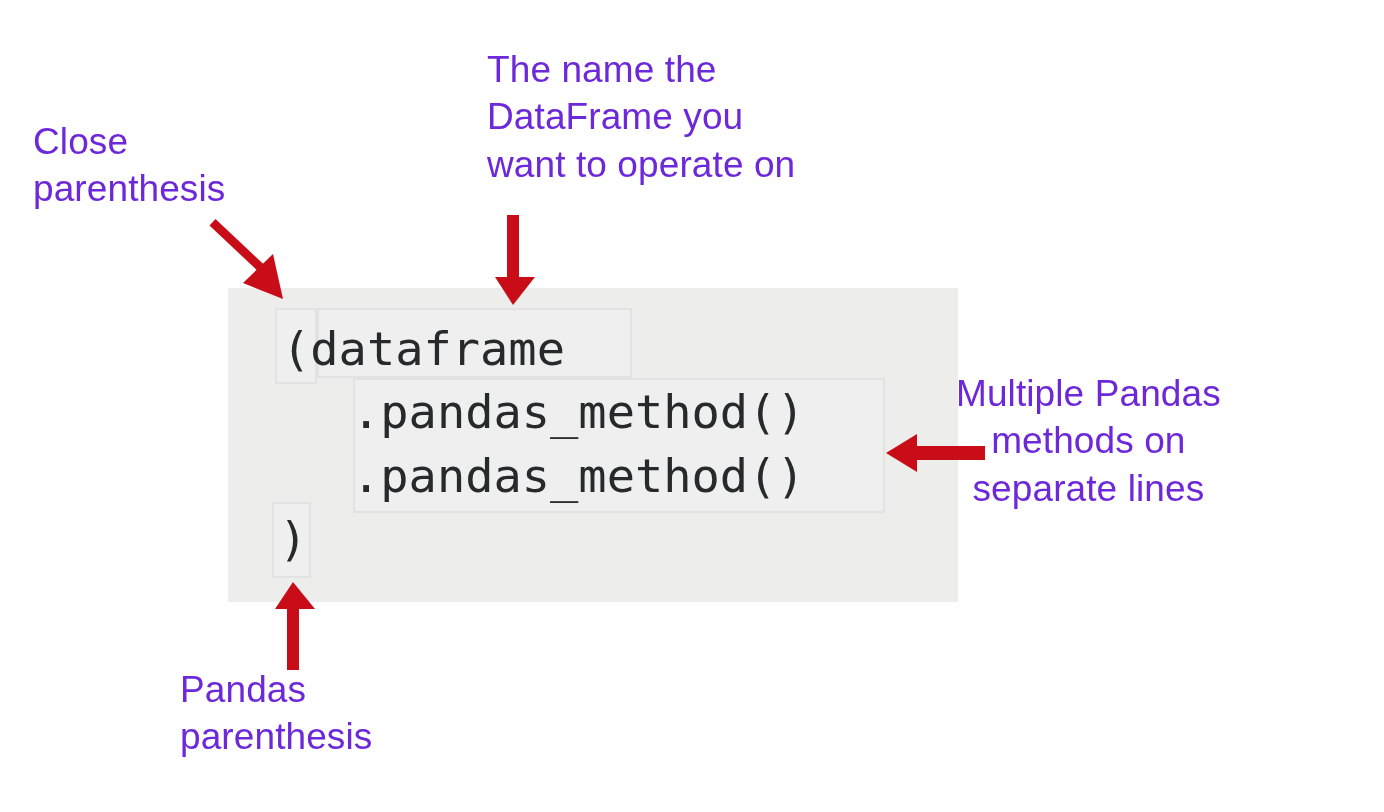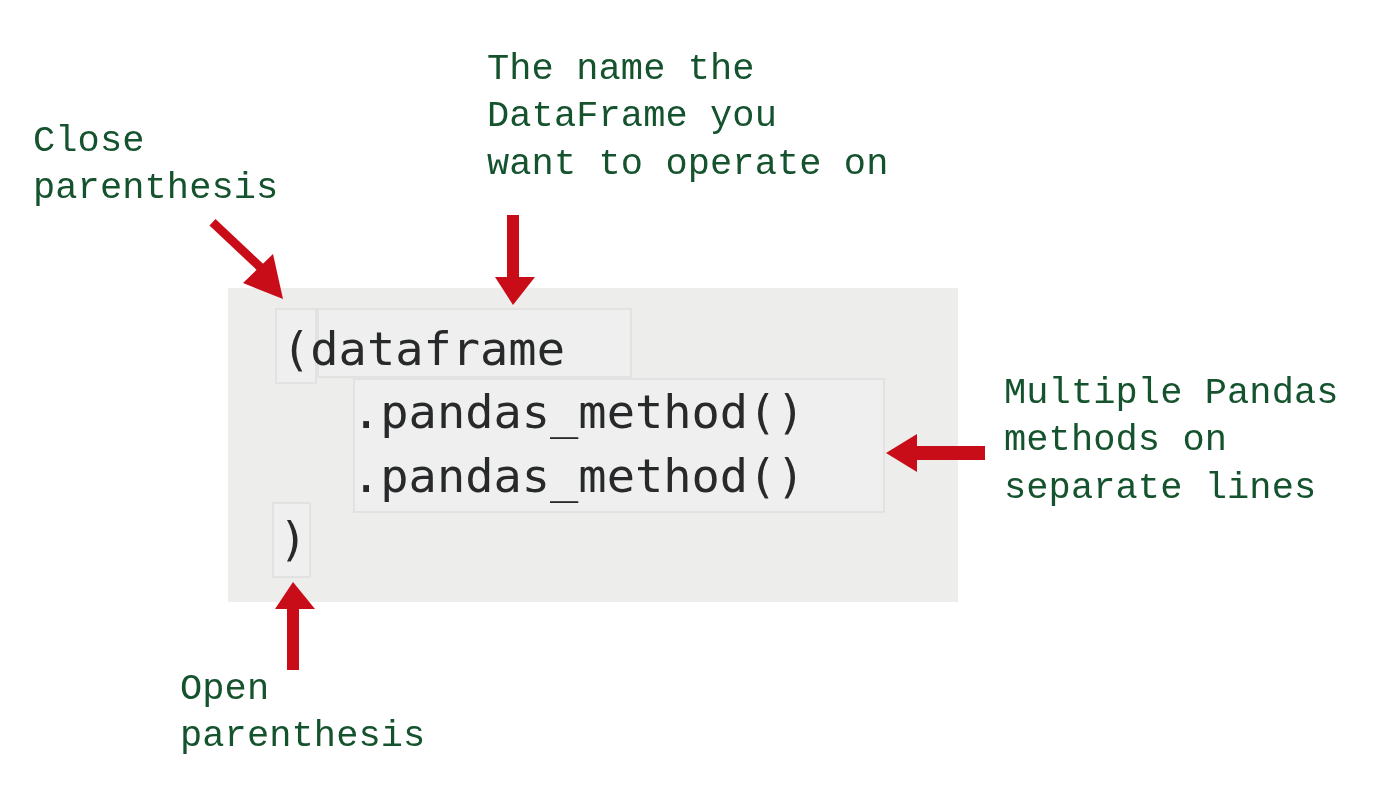--- a/index.html
+++ b/index.html
@@ -12,33 +12,33 @@
     width: 1384px;
     height: 812px;
     background: #ffffff;
     overflow: hidden;
     font-family: "Liberation Sans", sans-serif;
   }
 
   
   .annot {
     position: absolute;
-    color: #14532d;
-    font-family: Liberation Mono, monospace;
+    color: #6d28d9;
+    font-family: Liberation Sans, sans-serif;
     font-weight: 300;
     font-size: 37px;
     line-height: 1.28;
     letter-spacing: 0.1px;
     white-space: pre-line;
     -webkit-font-smoothing: antialiased;
   }
 
   #label-open       { left: 33px;   top: 118px; }
   #label-dataframe  { left: 487px;  top: 46px;  }
-  #label-methods    { left: 1004px; top: 370px; }
+  #label-methods    { left: 956px; top: 370px; text-align: center; }
   #label-close      { left: 180px;  top: 666px; }
 
   
   #code-block {
     position: absolute;
     left: 228px;
     top: 288px;
     width: 730px;
     height: 314px;
     background: #ededec;
@@ -104,21 +104,21 @@
 parenthesis</div>
 
   <div class="annot" id="label-dataframe">The name the
 DataFrame you
 want to operate on</div>
 
   <div class="annot" id="label-methods">Multiple Pandas
 methods on
 separate lines</div>
 
-  <div class="annot" id="label-close">Open
+  <div class="annot" id="label-close">Pandas
 parenthesis</div>
 
   <svg class="arrow-svg" id="arrow-open" viewBox="0 0 110 100">
     <g fill="#c80d18">
       <path d="M14.5,10.5 L20.5,4 L72,52.5 L66,59 Z"></path>
       <path d="M88,84 L48,68 L63,53.5 L78,39 Z"></path>
     </g>
   </svg>
 
   <svg class="arrow-svg" id="arrow-dataframe" viewBox="0 0 70 100">

